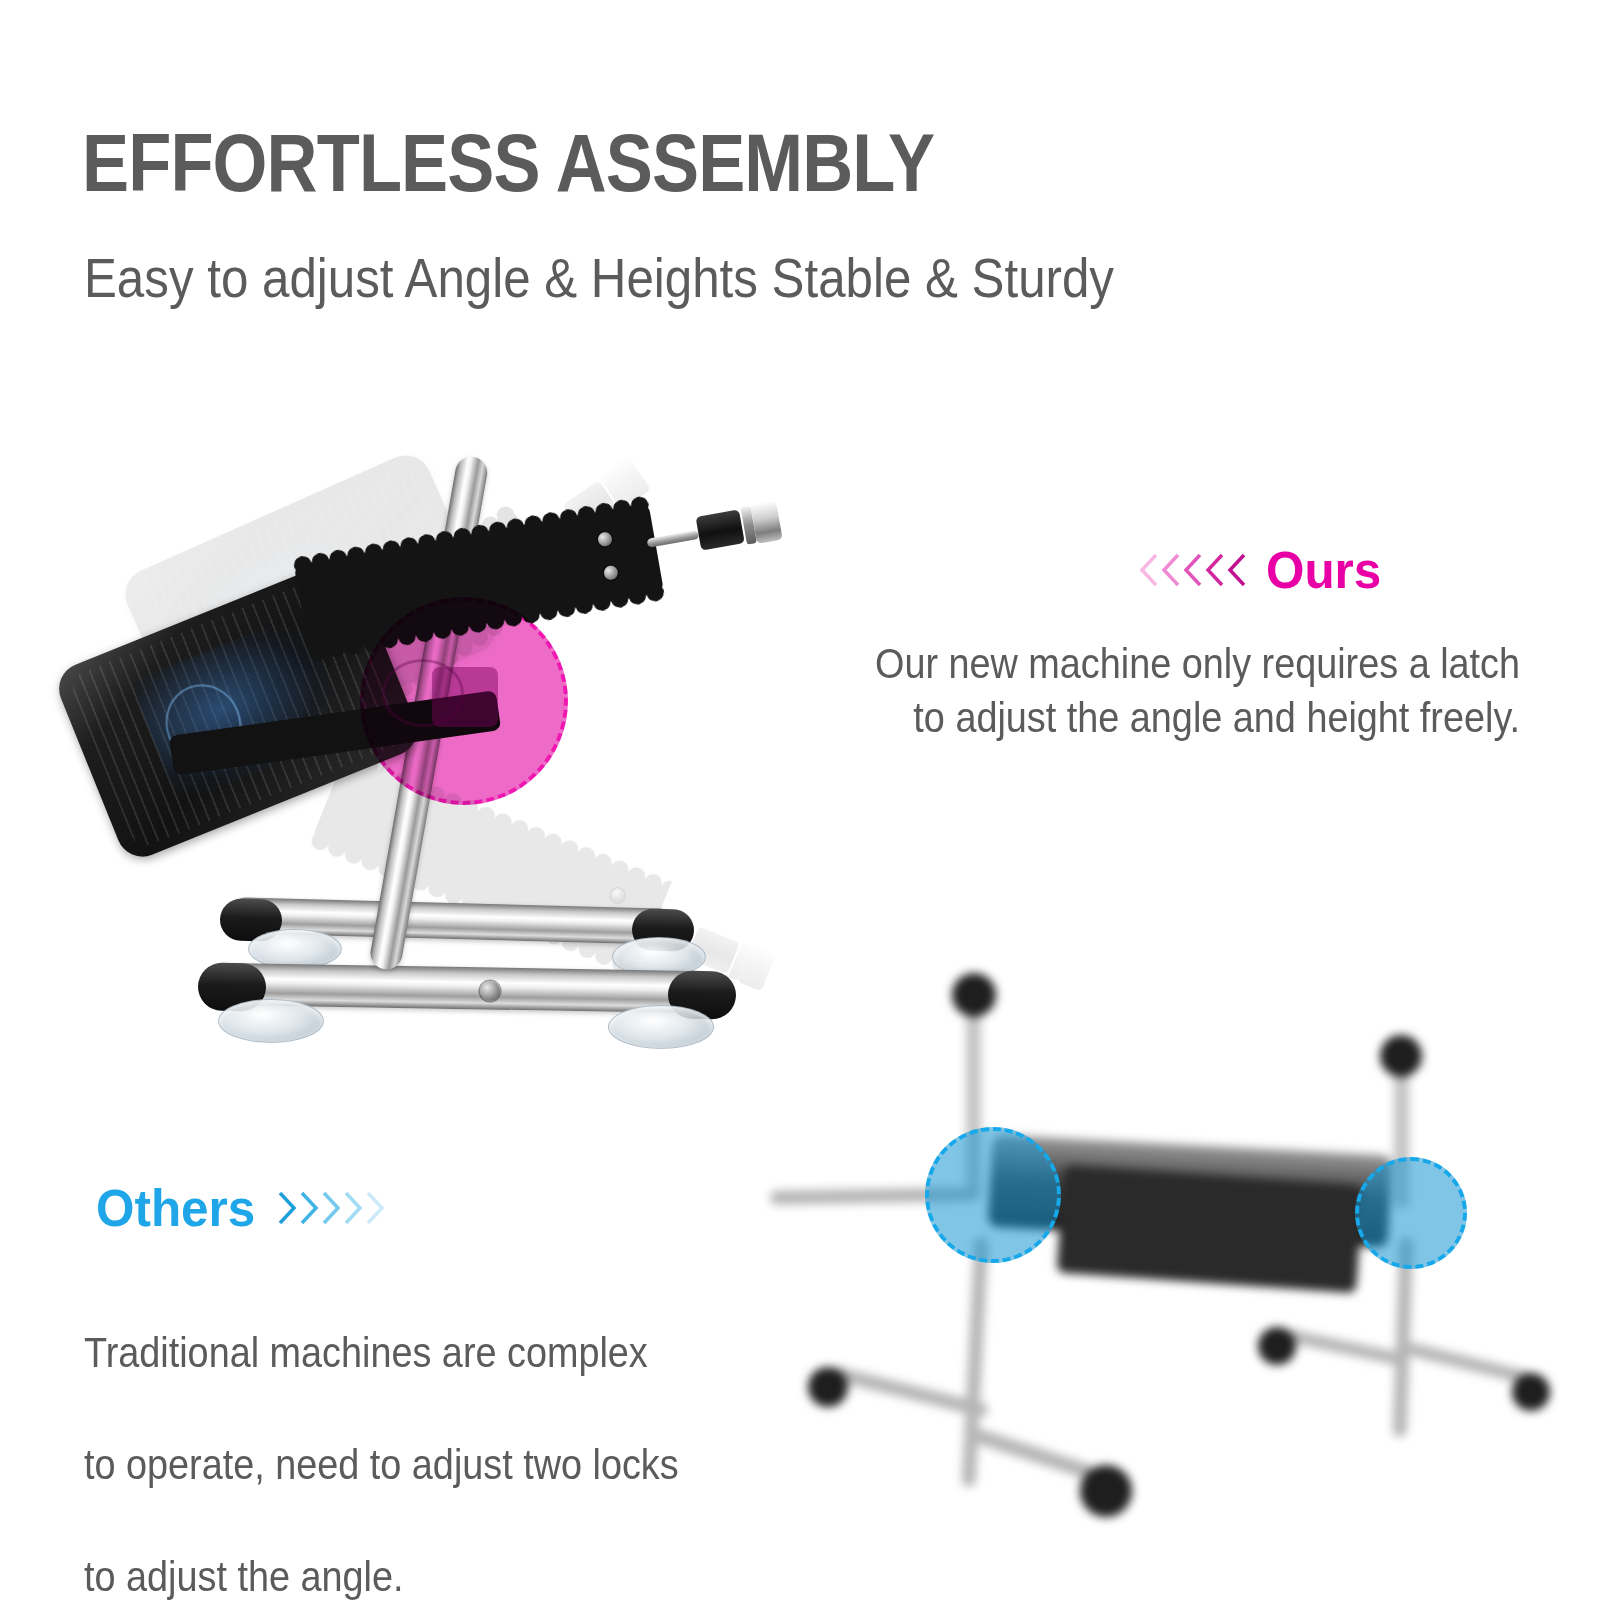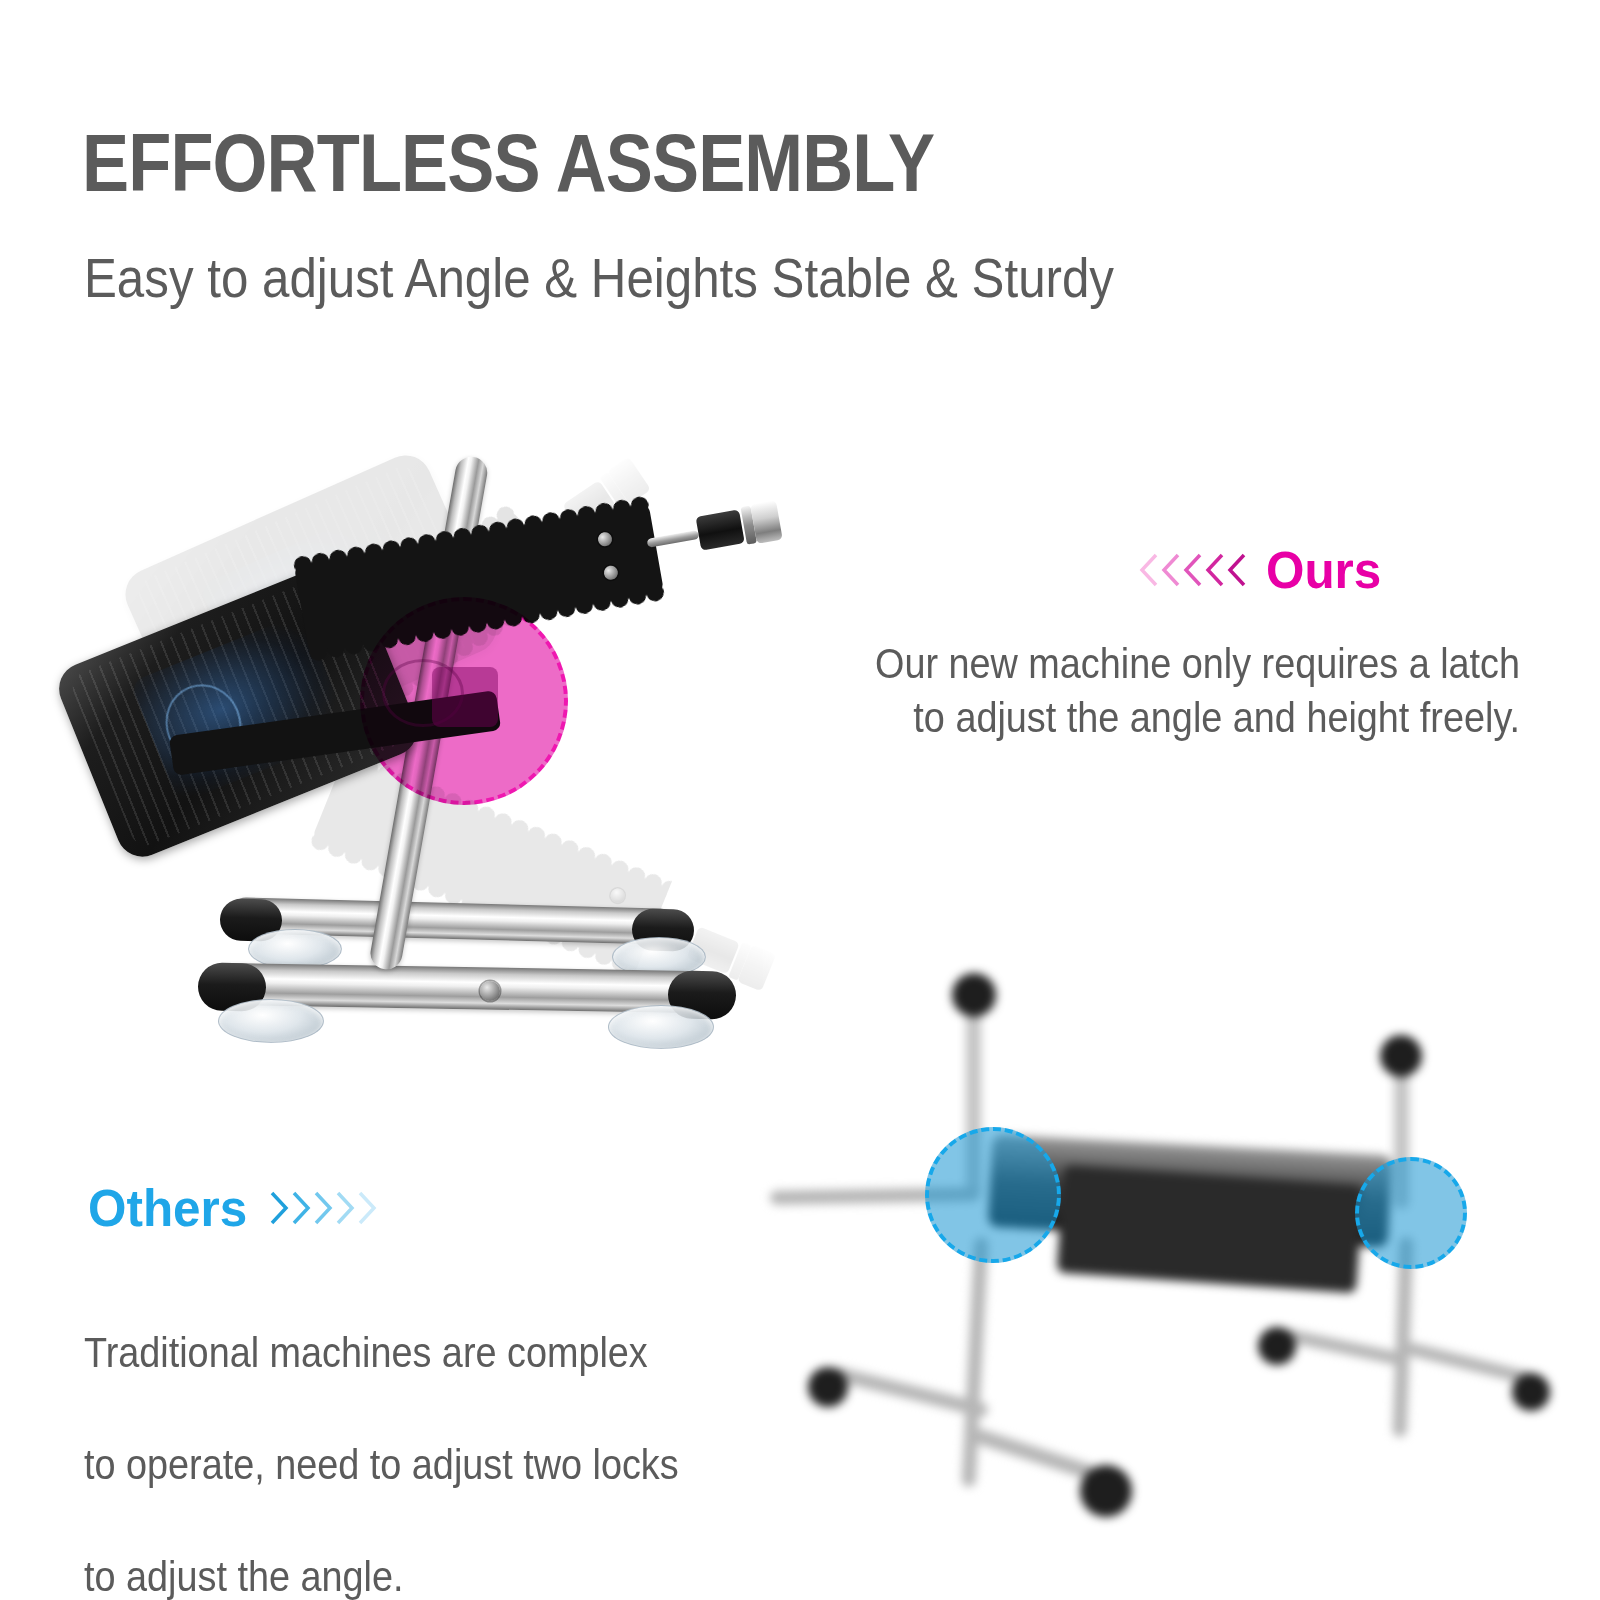--- a/index.html
+++ b/index.html
@@ -44,21 +44,21 @@
   }
   .ours-body{
     position:absolute;left:740px;top:600px;width:780px;
     text-align:right;
     font-size:42px;line-height:54px;color:#5b5b5b;
     transform:scaleX(0.9);transform-origin:right center;
   }
 
   
   .others-head{
-    position:absolute;left:88px;top:1138px;
+    position:absolute;left:96px;top:1138px;
     display:flex;align-items:center;gap:14px;height:66px;justify-content:center;
   }
   .others-label{
     font-size:52px;font-weight:bold;color:#1fa6e8;
     line-height:52px;white-space:nowrap;
     transform:scaleX(0.95);transform-origin:left center;
   }
   .others-body{
     position:absolute;left:84px;top:1232px;width:740px;
     text-align:left;

